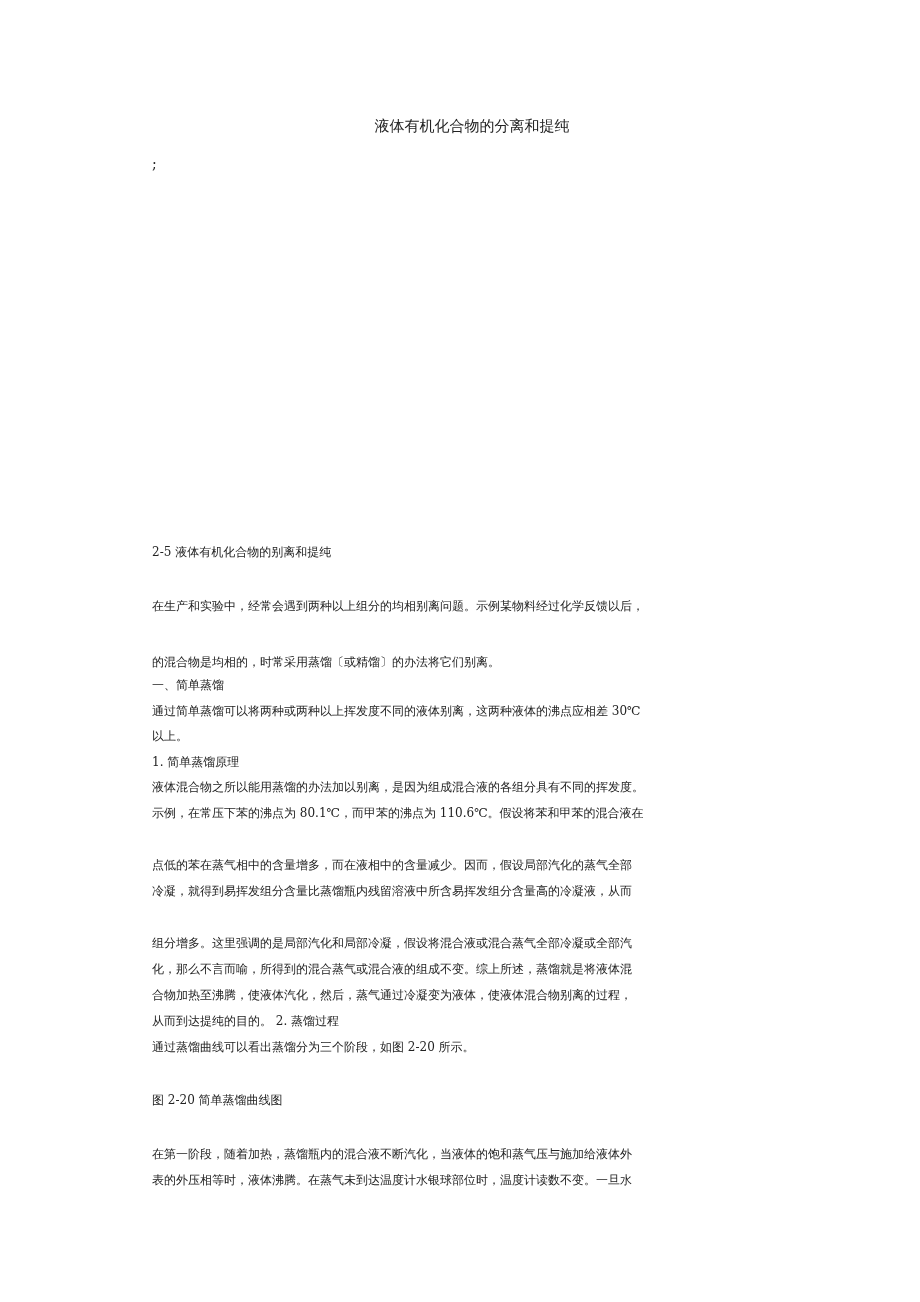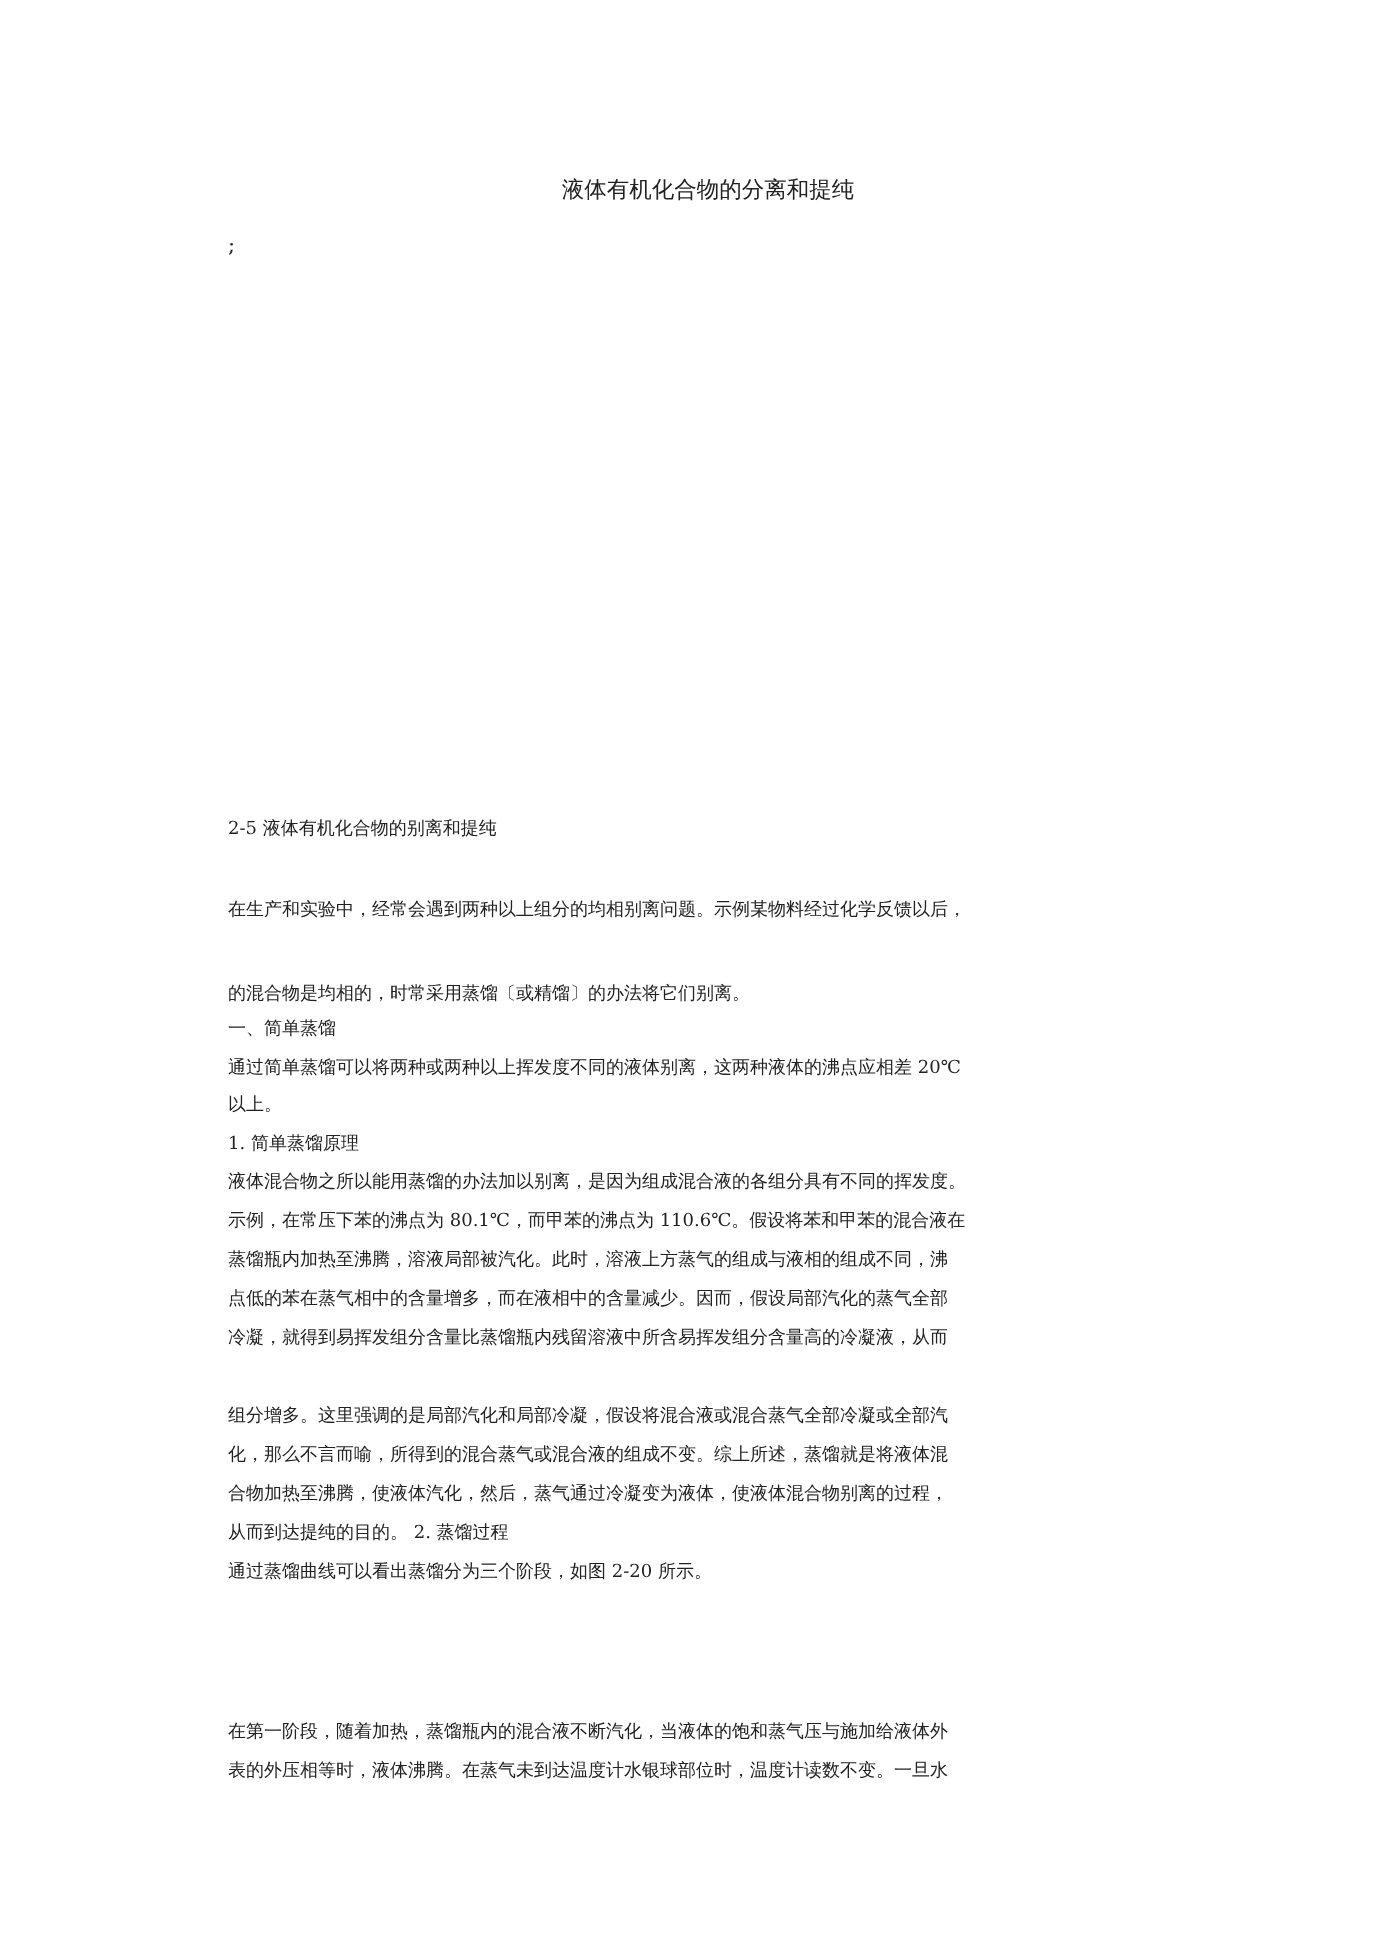--- a/index.html
+++ b/index.html
@@ -16,28 +16,28 @@
 <body>
 
 <div class="page">
   <div class="title">液体有机化合物的分离和提纯</div>
   <div class="semi">;</div>
 
   <div class="line" style="top:542px">2-5  液体有机化合物的别离和提纯</div>
   <div class="line" style="top:596px">在生产和实验中，经常会遇到两种以上组分的均相别离问题。示例某物料经过化学反馈以后，</div>
   <div class="line" style="top:652px">的混合物是均相的，时常采用蒸馏〔或精馏〕的办法将它们别离。</div>
   <div class="line" style="top:675px">一、简单蒸馏</div>
-  <div class="line" style="top:701px">通过简单蒸馏可以将两种或两种以上挥发度不同的液体别离，这两种液体的沸点应相差 20℃</div>
+  <div class="line" style="top:701px">通过简单蒸馏可以将两种或两种以上挥发度不同的液体别离，这两种液体的沸点应相差 30℃</div>
   <div class="line" style="top:726px">以上。</div>
   <div class="line" style="top:752px">1.  简单蒸馏原理</div>
   <div class="line" style="top:777px">液体混合物之所以能用蒸馏的办法加以别离，是因为组成混合液的各组分具有不同的挥发度。</div>
   <div class="line" style="top:803px">示例，在常压下苯的沸点为 80.1℃，而甲苯的沸点为 110.6℃。假设将苯和甲苯的混合液在</div>
-  <div class="line" style="top:829px">蒸馏瓶内加热至沸腾，溶液局部被汽化。此时，溶液上方蒸气的组成与液相的组成不同，沸</div>
   <div class="line" style="top:855px">点低的苯在蒸气相中的含量增多，而在液相中的含量减少。因而，假设局部汽化的蒸气全部</div>
   <div class="line" style="top:881px">冷凝，就得到易挥发组分含量比蒸馏瓶内残留溶液中所含易挥发组分含量高的冷凝液，从而</div>
   <div class="line" style="top:933px">组分增多。这里强调的是局部汽化和局部冷凝，假设将混合液或混合蒸气全部冷凝或全部汽</div>
   <div class="line" style="top:959px">化，那么不言而喻，所得到的混合蒸气或混合液的组成不变。综上所述，蒸馏就是将液体混</div>
   <div class="line" style="top:985px">合物加热至沸腾，使液体汽化，然后，蒸气通过冷凝变为液体，使液体混合物别离的过程，</div>
   <div class="line" style="top:1011px">从而到达提纯的目的。  2.  蒸馏过程</div>
   <div class="line" style="top:1037px">通过蒸馏曲线可以看出蒸馏分为三个阶段，如图 2-20 所示。</div>
+  <div class="line" style="top:1090px">图 2-20  简单蒸馏曲线图</div>
   <div class="line" style="top:1144px">在第一阶段，随着加热，蒸馏瓶内的混合液不断汽化，当液体的饱和蒸气压与施加给液体外</div>
   <div class="line" style="top:1170px">表的外压相等时，液体沸腾。在蒸气未到达温度计水银球部位时，温度计读数不变。一旦水</div>
 </div>
 
 </body></html>

